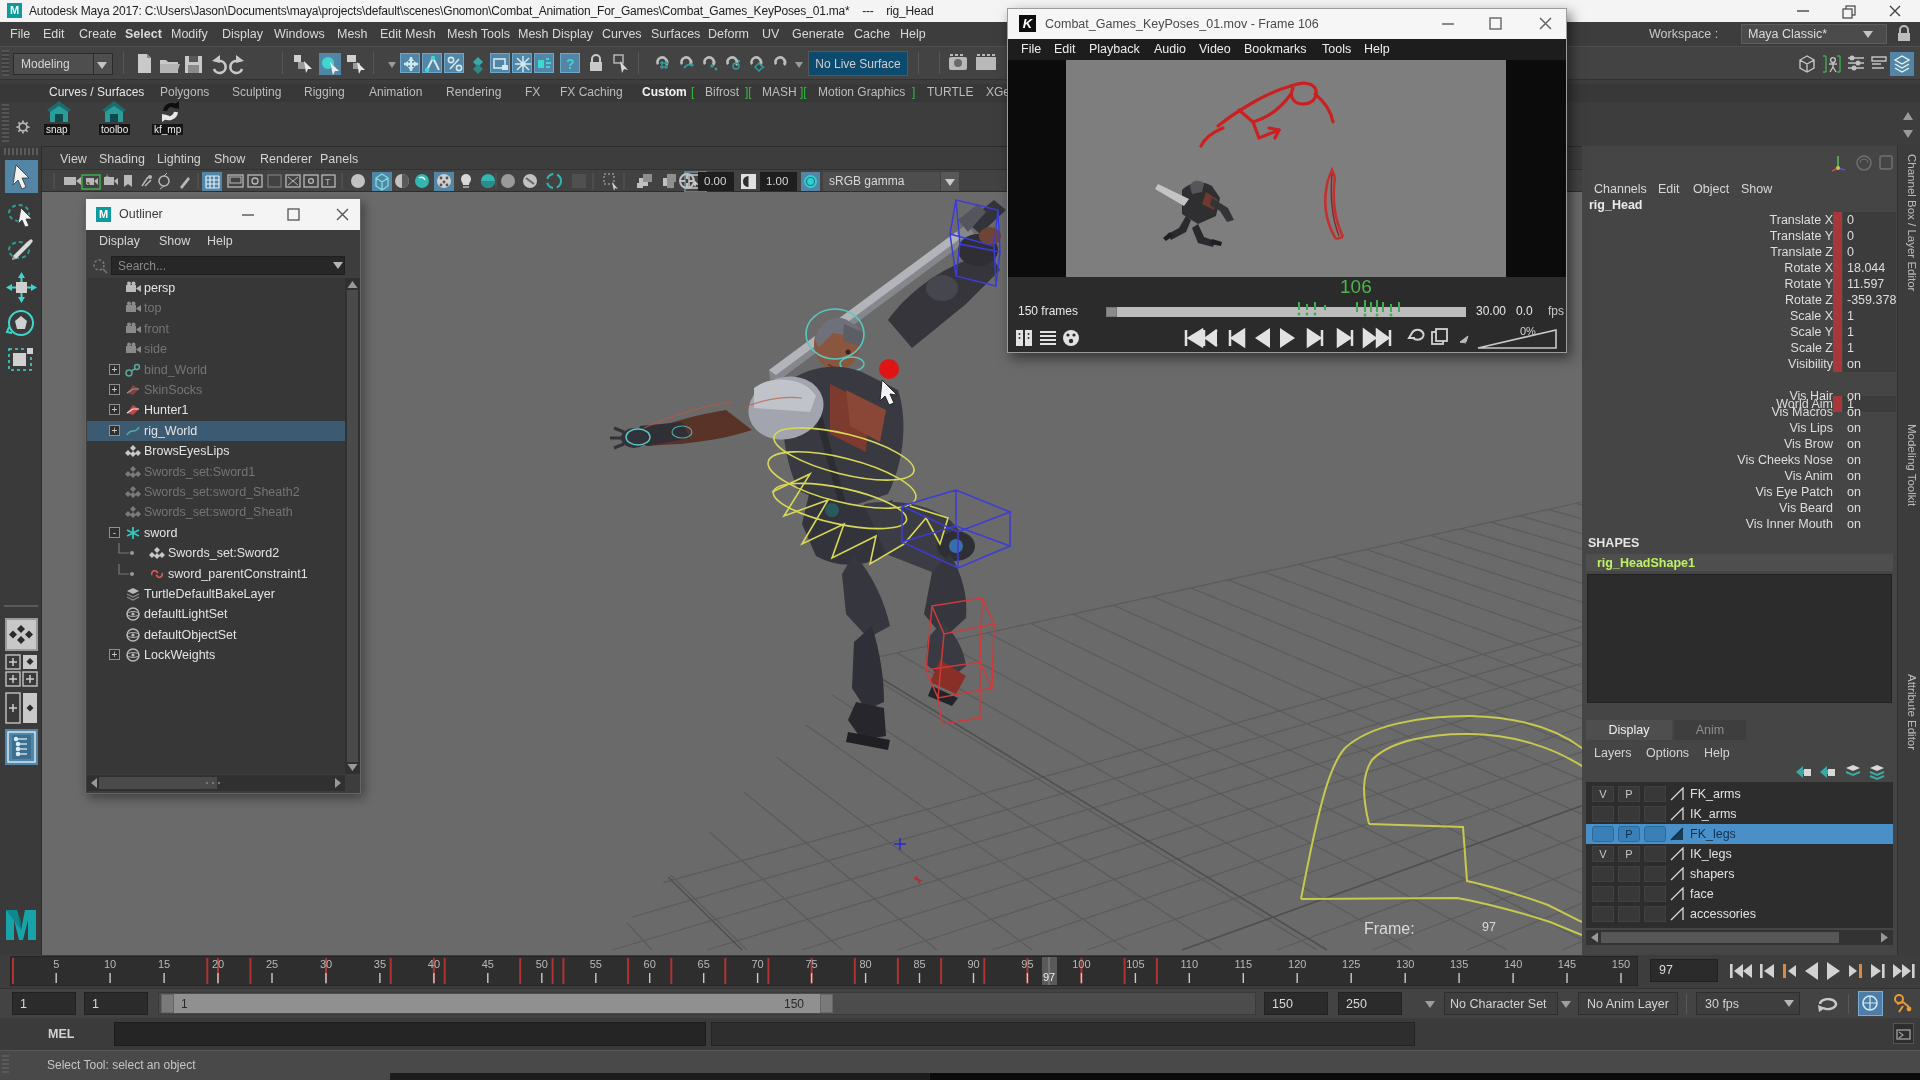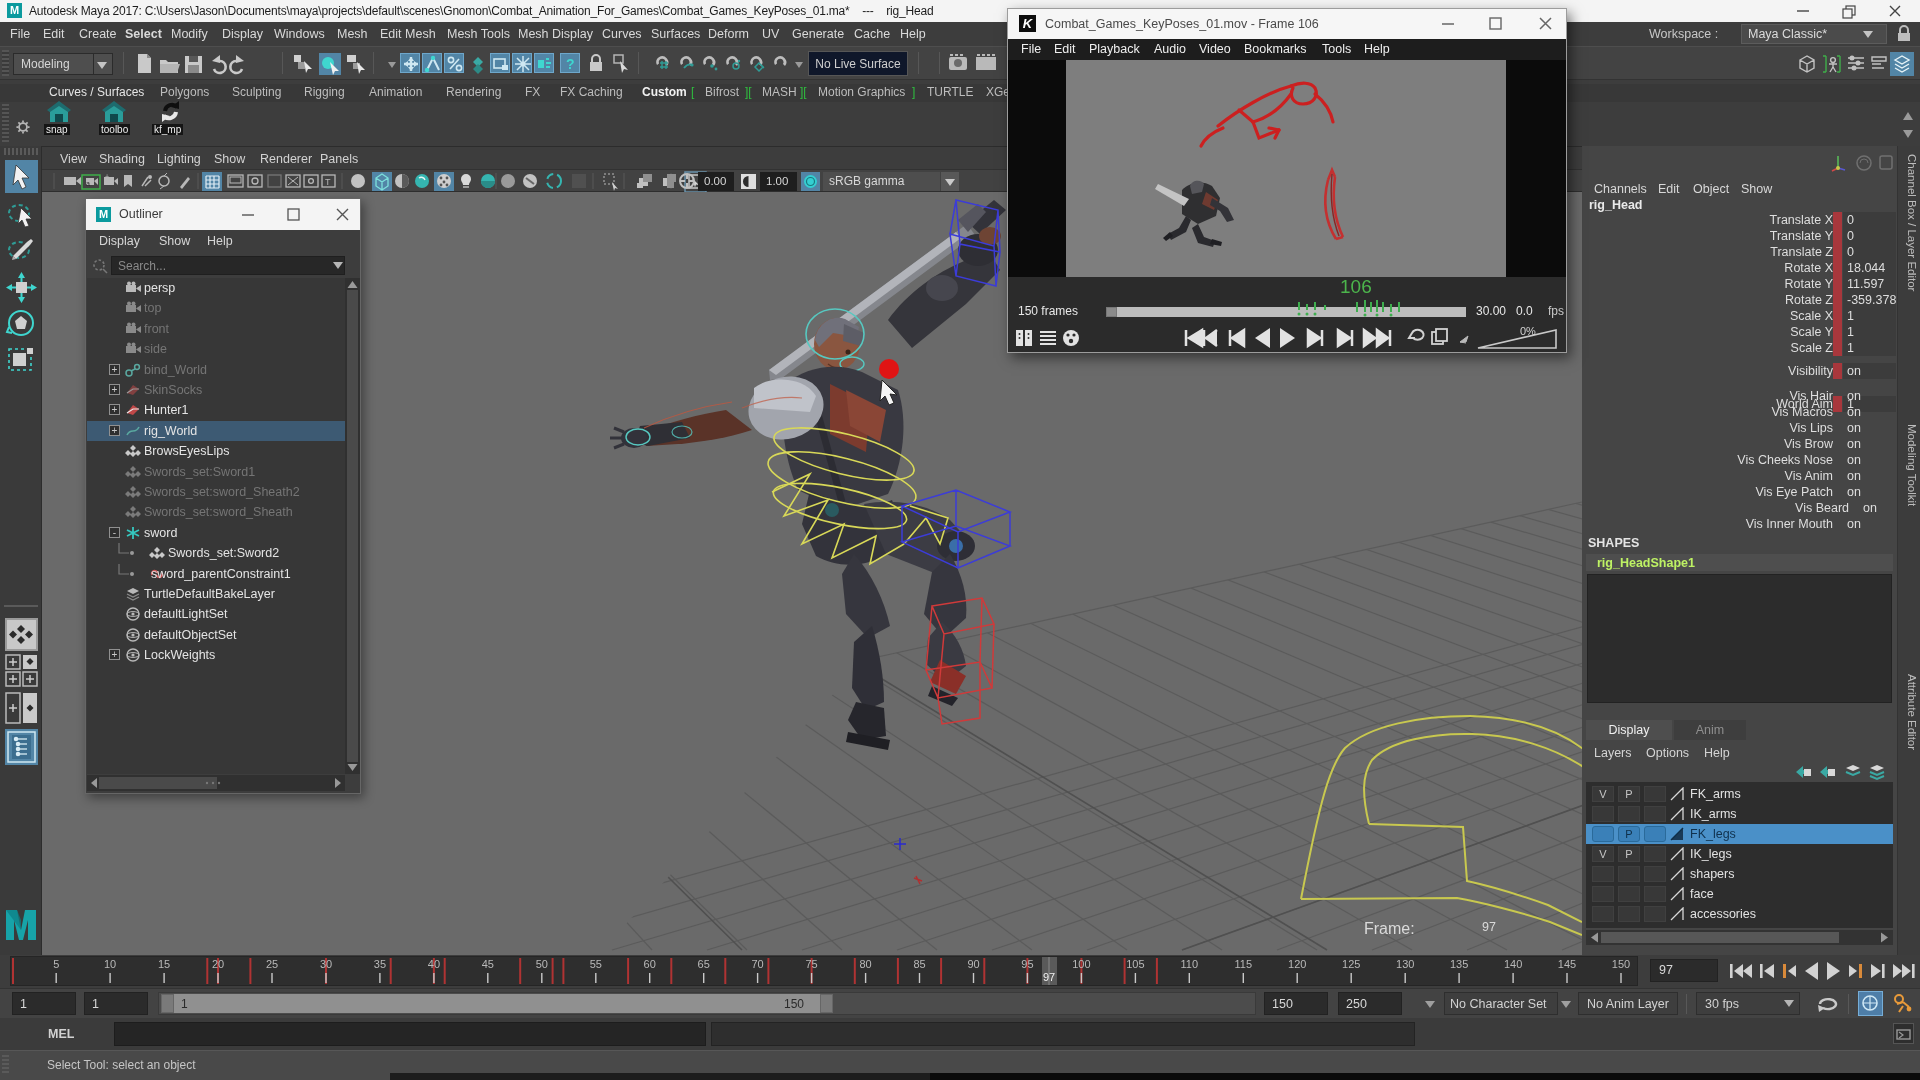--- a/index.html
+++ b/index.html
@@ -258,21 +258,21 @@
         </svg>
       </div>
 <div class="ticn" style="left:770px;">
         <svg width="20" height="20" style="position:absolute;left:0;top:0;">
           <path d="M5,12 a6,6 0 1 1 10,1 l-2,-2 a3.4,3.4 0 1 0 -6,-0.6 Z" fill="#bdbdbd"></path>
         </svg>
       </div>
 <svg style="position:absolute;left:794px;top:14px;" width="10" height="8">
         <path d="M1,1 L9,1 L5,7 Z" fill="#9a9a9a"></path>
       </svg>
-<div style="position:absolute;left:808px;top:4px;width:100px;height:25px;background:#0f172a;border:1px solid #565656;color:#cfcfcf;font-size:12px;padding:5px 0;text-align:center;">No Live Surface</div>
+<div style="position:absolute;left:808px;top:4px;width:100px;height:25px;background:#0c4a6e;border:1px solid #565656;color:#cfcfcf;font-size:12px;padding:5px 0;text-align:center;">No Live Surface</div>
 <svg style="position:absolute;left:948px;top:6px;" width="60" height="22">
 <rect x="1" y="4" width="18" height="13" rx="2" fill="#b9b9b9"></rect>
         <circle cx="10" cy="10" r="4" fill="#6a6a6a"></circle>
         <rect x="2" y="1" width="3" height="2" fill="#b9b9b9"></rect>
         <rect x="7" y="1" width="3" height="2" fill="#b9b9b9"></rect>
         <rect x="12" y="1" width="3" height="2" fill="#b9b9b9"></rect>
 <rect x="28" y="4" width="20" height="13" fill="#b9b9b9"></rect>
         <rect x="29" y="1" width="3" height="2" fill="#b9b9b9"></rect>
         <rect x="34" y="1" width="3" height="2" fill="#b9b9b9"></rect>
         <rect x="39" y="1" width="3" height="2" fill="#b9b9b9"></rect>
@@ -758,21 +758,21 @@
         <div class="vcell"></div>
         <div class="red"></div>
         <span class="val">1</span>
       </div>
 <div class="cbrow" style="top:194px;">
         <span class="lbl">Scale Z</span>
         <div class="vcell"></div>
         <div class="red"></div>
         <span class="val">1</span>
       </div>
-<div class="cbrow" style="top:210px;margin-top:7px;">
+<div class="cbrow" style="top:210px;">
         <span class="lbl">Visibility</span>
         <div class="vcell"></div>
         <div class="red"></div>
         <span class="val">on</span>
       </div>
 <div class="cbrow" style="top:222px;margin-top:28px;">
         <span class="lbl">World Aim</span>
         <div class="vcell"></div>
         <div class="red"></div>
         <span class="val">1</span>
@@ -805,21 +805,21 @@
 <div class="cbrow" style="top:322px;">
         <span class="lbl">Vis Anim</span>
         <div class="vcell" style="background:none;"></div>
         <span class="val">on</span>
       </div>
 <div class="cbrow" style="top:338px;">
         <span class="lbl">Vis Eye Patch</span>
         <div class="vcell" style="background:none;"></div>
         <span class="val">on</span>
       </div>
-<div class="cbrow" style="top:354px;margin-left:16px;">
+<div class="cbrow" style="top:354px;">
         <span class="lbl">Vis Beard</span>
         <div class="vcell" style="background:none;"></div>
         <span class="val">on</span>
       </div>
 <div class="cbrow" style="top:370px;">
         <span class="lbl">Vis Inner Mouth</span>
         <div class="vcell" style="background:none;"></div>
         <span class="val">on</span>
       </div>
 <div id="shapeshdr" style="top:390px;">SHAPES</div>
@@ -1232,21 +1232,21 @@
 <span class="txt" style="left:81px;">Swords_set:Sword2</span>
         </div>
 <div class="orow" style="top:285.6px;">
 <svg style="position:absolute;left:28px;top:0;" width="30" height="20">
             <path d="M4,0 V10 H14" fill="none" stroke="#777" stroke-width="1.2"></path>
             <circle cx="17" cy="10" r="2" fill="#999"></circle>
           </svg>
 <svg style="position:absolute;left:62px;top:3px;" width="16" height="14">
             <path d="M3,8 a3,3 0 0 1 4,-4 l2,2 M13,6 a3,3 0 0 1 -4,4 l-2,-2" fill="none" stroke="#d05858" stroke-width="1.8"></path>
           </svg>
-<span class="txt" style="left:64px;text-align:center;">sword_parentConstraint1</span>
+<span class="txt" style="left:81px;text-align:center;">sword_parentConstraint1</span>
         </div>
 <div class="orow" style="top:306.0px;">
 <svg style="position:absolute;left:38px;top:3px;" width="16" height="14">
             <path d="M2,4 l6,-3 6,3 -6,3 Z" fill="#b9b9b9"></path>
             <path d="M2,7 l6,3 6,-3 M2,10 l6,3 6,-3" fill="none" stroke="#8a8a8a" stroke-width="1.3"></path>
           </svg>
 <span class="txt" style="left:57px;">TurtleDefaultBakeLayer</span>
         </div>
 <div class="orow" style="top:326.4px;">
 <svg style="position:absolute;left:38px;top:3px;" width="16" height="14">

